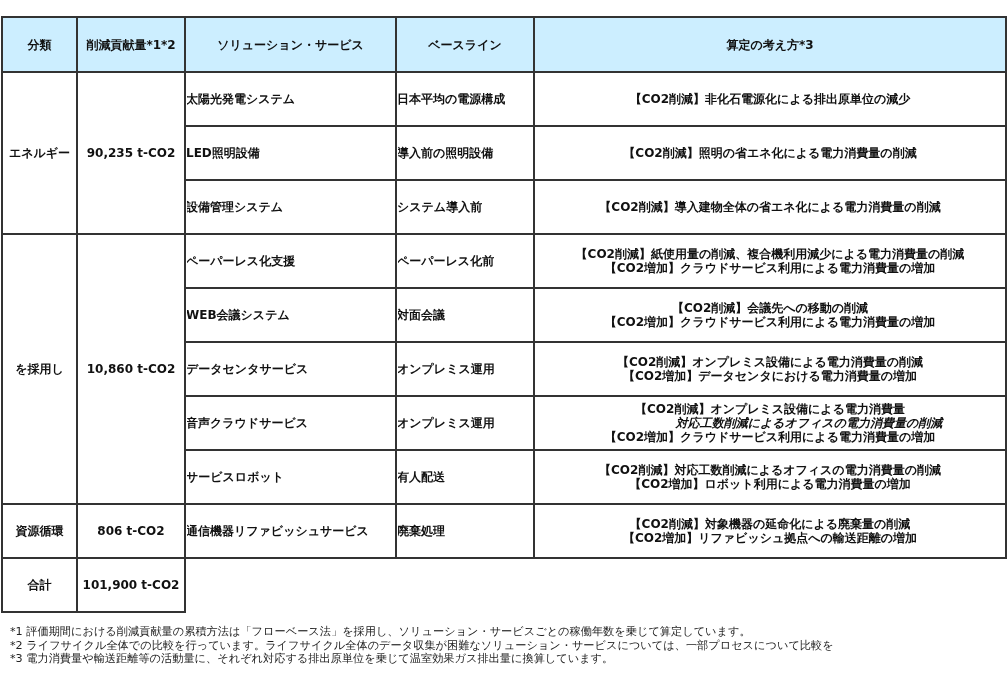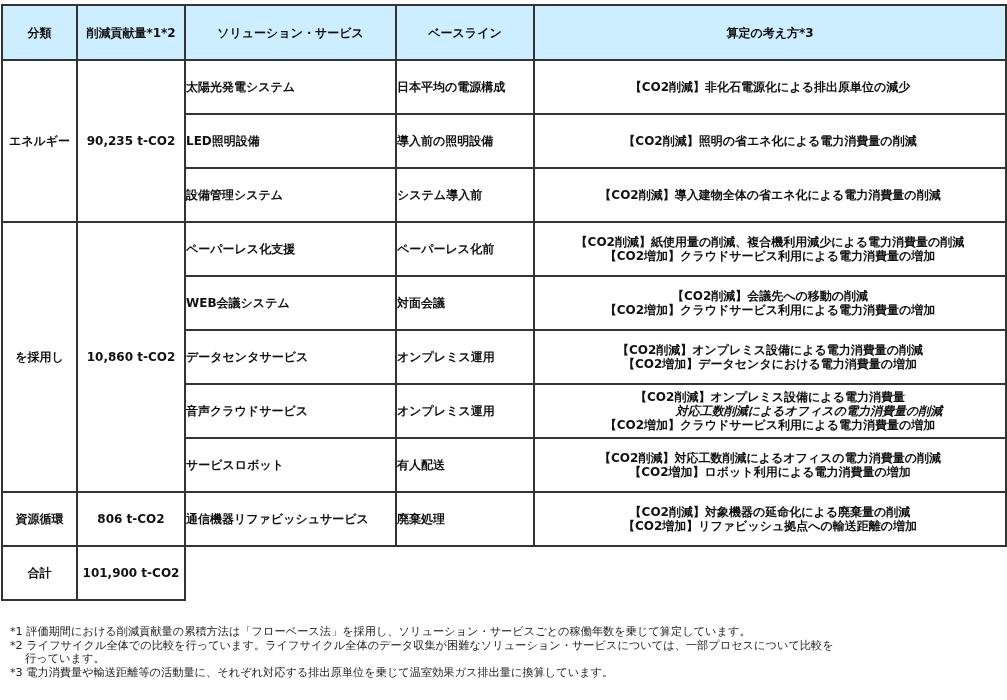--- a/index.html
+++ b/index.html
@@ -2,39 +2,39 @@
 <html><head>
   <meta charset="utf-8">
   <style>
     html, body { margin: 0; padding: 0; background: #ffffff; }
     body {
       width: 1007px; height: 700px; overflow: hidden; position: relative;
       font-family: "DejaVu Sans", "Liberation Sans", sans-serif;
       color: #111;
     }
     table.main {
-      position: absolute; left: 1px; top: 4px;
+      position: absolute; left: 1px; top: 16px;
       border-collapse: collapse;
       table-layout: fixed;
       font-size: 12px;
     }
     table.main td, table.main th {
       border: 2px solid #333;
       padding: 0;
       overflow: hidden;
       white-space: nowrap;
       line-height: 14px;
     }
     table.main th {
       background: #CCEEFF;
       font-weight: bold;
       height: 53px;
       text-align: center;
     }
-    table.main td { height: 52px; font-weight: bold; }
+    table.main td { height: 52px; font-weight: bold; border-radius: 19px; }
     td.cat { padding-left: 2px; text-align: center; margin-left: 40px; }
     td.amt { text-align: center; padding-right: 1px; }
     td.sol { text-align: left; padding-left: 1px; }
     td.base { text-align: left; padding-left: 1px; }
     td.method { text-align: center; padding-left: 5px; }
     td.empty { border: none !important; background: #fff; }
     .line { display: block; }
     .indent { padding-left: 78px; font-style: italic; }
     .notes {
       position: absolute; left: 10px; top: 625px;
@@ -148,15 +148,14 @@
       <td class="cat">合計</td>
       <td class="amt">101,900 t-CO2</td>
       <td class="empty" colspan="3"></td>
     </tr>
   </tbody>
 </table>
 
 <div class="notes">
   <span class="n">*1 評価期間における削減貢献量の累積方法は「フローベース法」を採用し、ソリューション・サービスごとの稼働年数を乗じて算定しています。</span>
   <span class="n">*2 ライフサイクル全体での比較を行っています。ライフサイクル全体のデータ収集が困難なソリューション・サービスについては、一部プロセスについて比較を</span>
-  <span class="n cont">行っています。</span>
   <span class="n">*3 電力消費量や輸送距離等の活動量に、それぞれ対応する排出原単位を乗じて温室効果ガス排出量に換算しています。</span>
 </div>
 
 </body></html>

